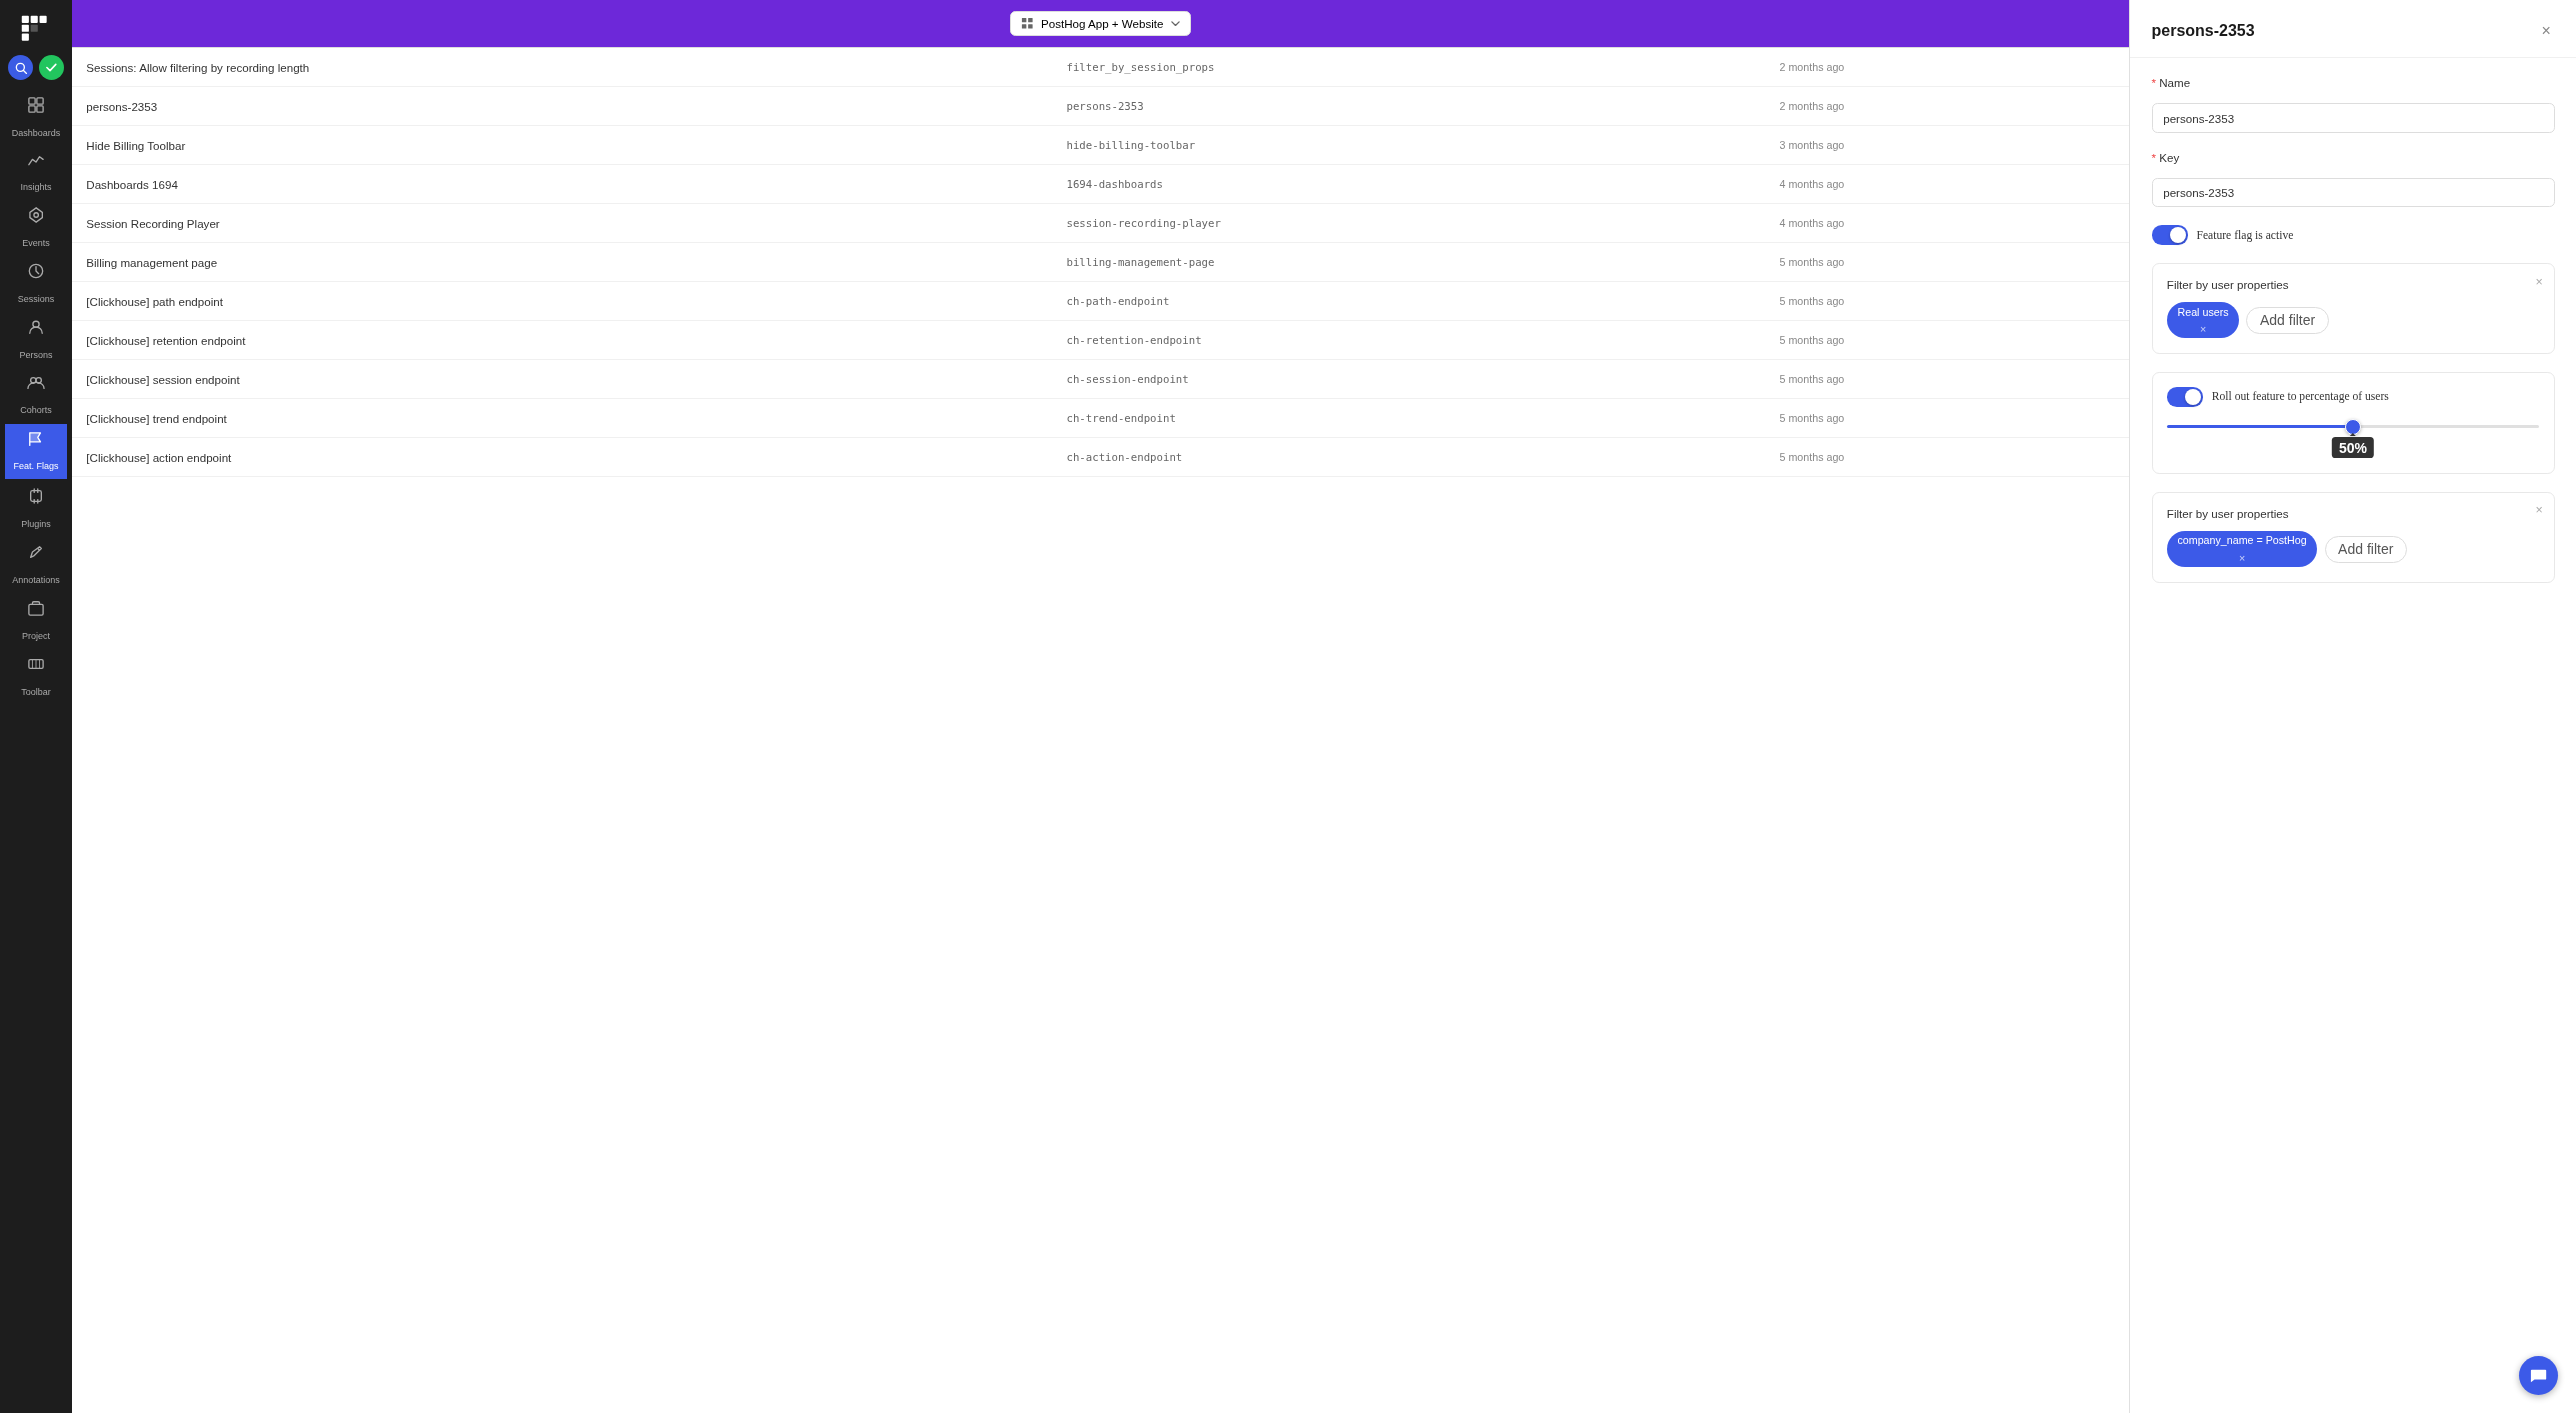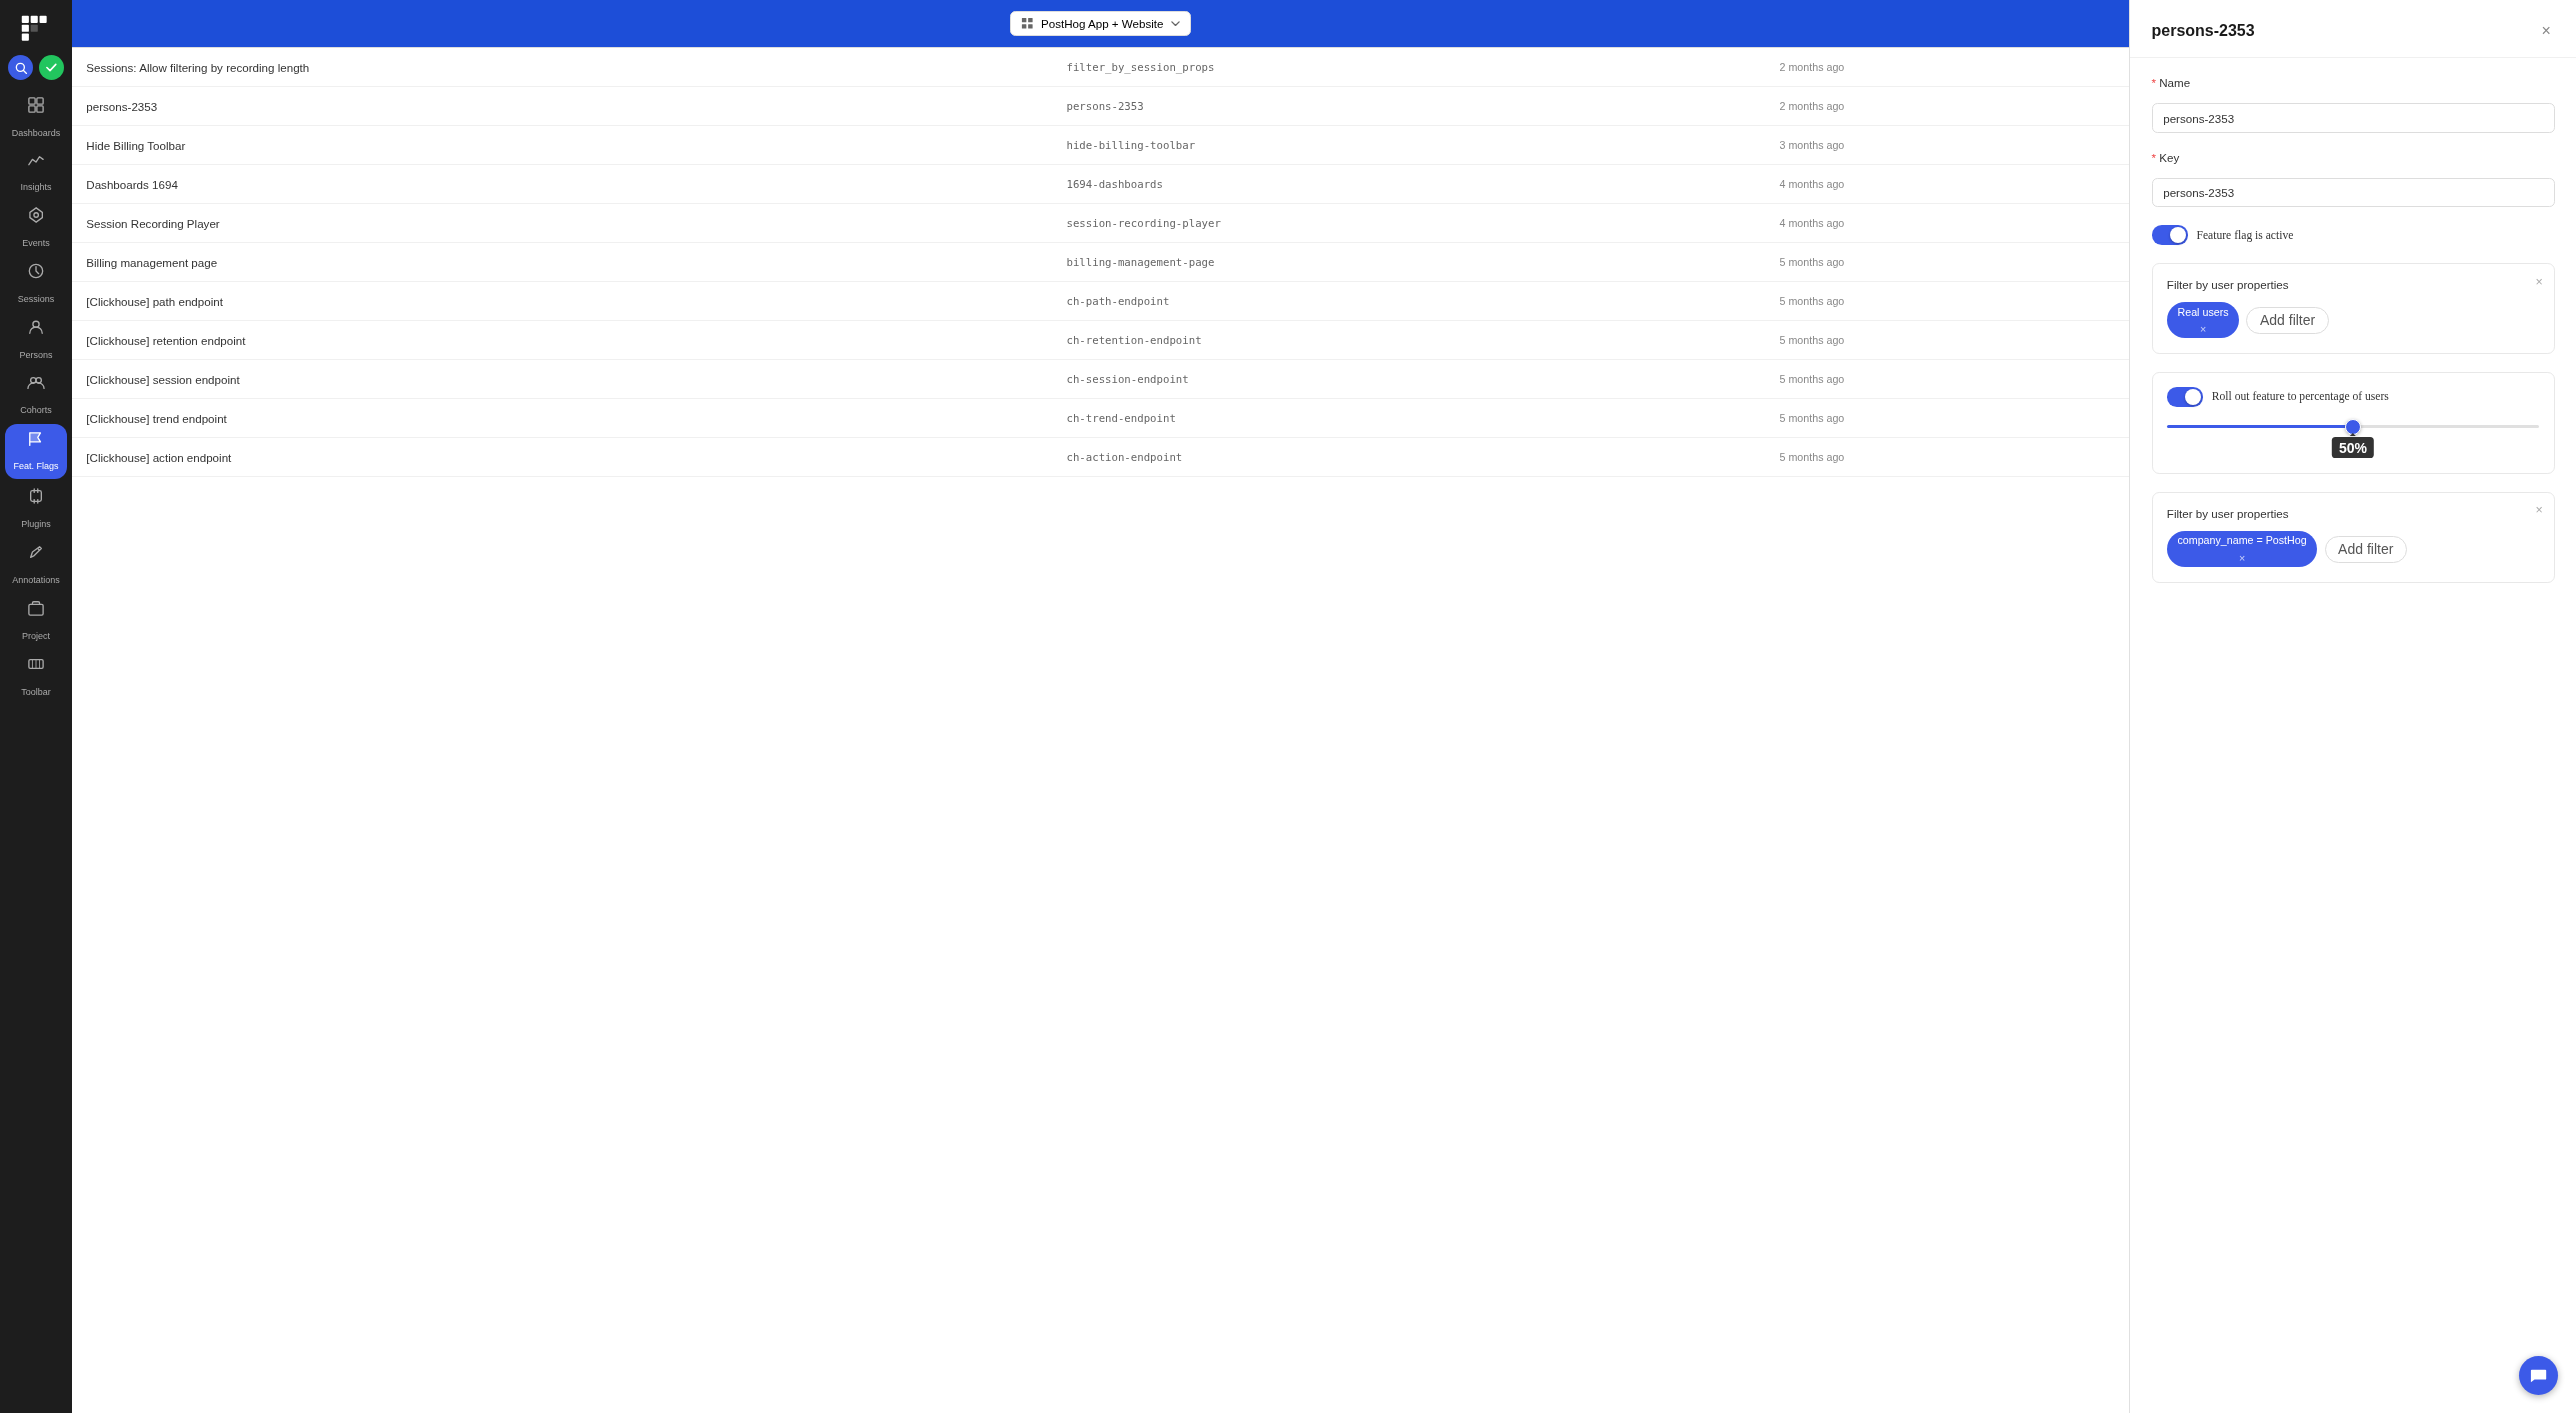--- a/index.html
+++ b/index.html
@@ -20,39 +20,39 @@
       flex-direction: column;
       align-items: center;
       padding: 7.2px 3.6px;
       width: 100%;
       color: #aaa;
       cursor: pointer;
       text-decoration: none;
       font-size: 9.8px;
       gap: 11px;
     }
-    .sidebar-item.active { color: #fff; background: #3c5ae8; border-radius: 12px; margin: 1.8px 5.4px; width: calc(100% - 10.7px); justify-content: space-between; }
+    .sidebar-item.active { color: #fff; background: #3c5ae8; border-radius: 0; margin: 1.8px 5.4px; width: calc(100% - 10.7px); justify-content: space-between; }
     .sidebar-icon { font-size: 16px; }
     .sidebar-label { font-size: 9px; text-align: center; line-height: 1.2; }
     .icon-btn { width: 25px; height: 25px; border-radius: 50%; display: flex; align-items: center; justify-content: center; font-size: 14.3px; cursor: pointer; }
     .icon-btn.search { background: #3b5ce4; color: white; }
     .icon-btn.check { background: #22c55e; color: white; }
 
     
     .main {
       flex: 1;
       display: flex;
       flex-direction: column;
       background: #f0f0f0;
       overflow: hidden;
     }
 
     
     .header {
-      background: #1d4ed8;
+      background: #6d28d9;
       padding: 10.7px 18px;
       display: flex;
       align-items: center;
       justify-content: center;
       border-bottom: 0.9px solid #ddd;
     }
     .project-selector {
       display: flex;
       align-items: center;
       gap: 7.2px;

